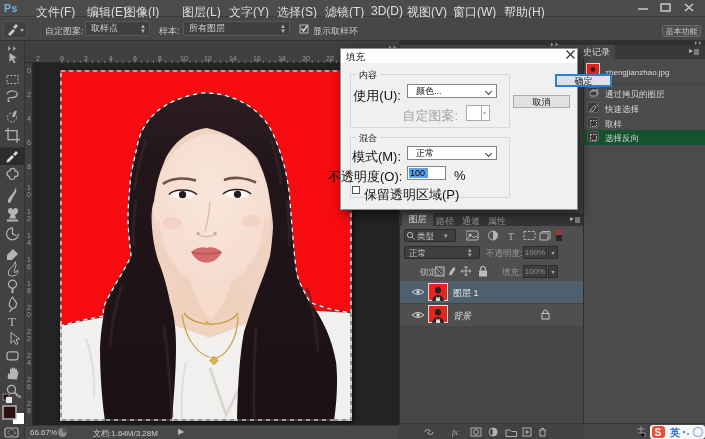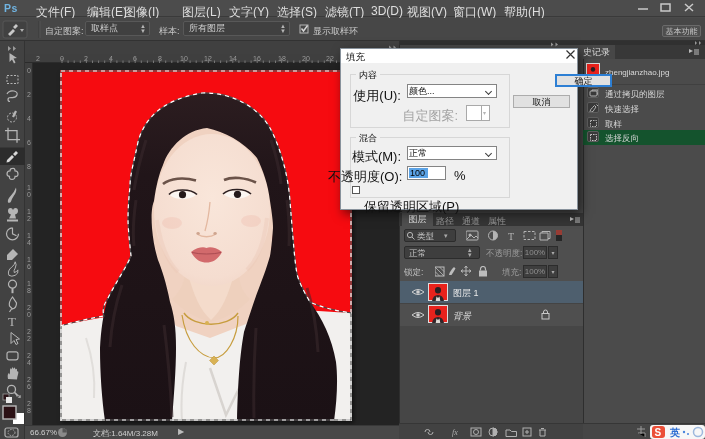--- a/index.html
+++ b/index.html
@@ -31,21 +31,21 @@
 #layerscol{left:399px;top:41px;width:184px;height:398px;background:#474747;border-left:1px solid #2e2e2e;}
 #histcol{left:583px;top:41px;width:122px;height:398px;background:#4b4b4b;border-left:1px solid #2e2e2e;}
 .hrow{position:absolute;left:0;width:122px;height:15px;}
 .hicon{position:absolute;left:4px;top:1px;width:12px;height:11px;background:#3a3a3a;border:1px solid #5e5e5e;border-radius:2px;}
 .htxt{position:absolute;white-space:nowrap;left:22px;top:3px;font-size:8.5px;color:#d6d6d6;}
 
 #dialog{left:340px;top:48px;width:238px;height:162px;background:#f0f0f0;border:1px solid #88929c;box-shadow:3px 4px 10px rgba(0,0,0,.55);z-index:50;}
 .dt{position:absolute;font-size:13px;color:#111;white-space:nowrap;}
 .grp{position:absolute;border:1px solid #d7d7d7;}
 .glab{position:absolute;white-space:nowrap;font-size:9px;color:#111;background:#f0f0f0;padding:0 3px;}
-.combo{position:absolute;background:#fff;border:1px solid #848484;font-size:9px;color:#111;line-height:12px;padding-left:1px;}
+.combo{position:absolute;background:#fff;border:1px solid #848484;font-size:9px;color:#111;line-height:12px;padding-left:8px;}
 .chev{position:absolute;right:5px;top:4px;width:5px;height:5px;border-right:1.3px solid #3c3c3c;border-bottom:1.3px solid #3c3c3c;transform:rotate(45deg);}
 .btn{position:absolute;left:513px;width:57px;height:13px;background:#e1e1e1;font-size:9px;color:#111;text-align:center;line-height:12px;}
 </style></head>
 <body>
 <div id="app">
 
   <div id="menubar" class="abs"></div>
   <div id="pslogo">Ps</div>
   <span class="mi" style="left:36px">文件(F)</span>
   <span class="mi" style="left:87px">编辑(E)</span>
@@ -360,21 +360,21 @@
         <rect x="90" y="0" width="6" height="5" fill="#973c34"></rect>
     </svg>
 
     <div class="abs" style="left:404px;top:246px;width:76px;height:13px;background:#3e3e3e;border:1px solid #2c2c2c;border-radius:2px;"></div>
     <span class="abs" style="left:409px;top:248px;font-size:8.5px;color:#c3c3c3;">正常</span>
     <span class="abs" style="left:468px;top:247px;font-size:7px;color:#aaa;line-height:5px;">▴<br>▾</span>
     <span class="abs" style="left:486px;top:248px;font-size:8.5px;color:#9a9a9a;">不透明度:</span>
     <div class="abs" style="left:523px;top:246px;width:24px;height:13px;background:#3e3e3e;border:1px solid #2c2c2c;color:#8f8f8f;font-size:8px;line-height:11px;text-align:center;">100%</div>
     <div class="abs" style="left:548px;top:246px;width:10px;height:13px;background:#3e3e3e;border:1px solid #2c2c2c;color:#aaa;font-size:6px;text-align:center;line-height:12px;">▾</div>
 
-    <span class="abs" style="left:404px;top:267px;font-size:8.5px;color:#c3c3c3;">锁定:</span>
+    <span class="abs" style="left:420px;top:267px;font-size:8.5px;color:#c3c3c3;">锁定:</span>
     <svg class="abs" style="left:435px;top:266px" width="60" height="12">
       <rect x="0" y="1" width="9" height="9" fill="none" stroke="#bdbdbd"></rect>
         <path d="M0,1 l9,9 M4.5,1 l4.5,4.5 M0,5.5 L4.5,10" stroke="#bdbdbd" stroke-width="0.8"></path>
       <path d="M14,9 q0,-2 3,-6 l2,-2 l1.5,1.5 q-3,5 -4,6.5 z" fill="#bdbdbd"></path>
       <path d="M31,0 l0,10 M26,5 l10,0 M31,0 l-1.5,2 M31,0 l1.5,2 M31,10 l-1.5,-2 M31,10 l1.5,-2 M26,5 l2,-1.5 M26,5 l2,1.5 M36,5 l-2,-1.5 M36,5 l-2,1.5" stroke="#bdbdbd" stroke-width="0.9"></path>
       <rect x="44" y="4.5" width="8" height="6" fill="#bdbdbd"></rect>
         <path d="M45.5,4.5 v-1.5 a2.5,2.5 0 0 1 5,0 v1.5" fill="none" stroke="#bdbdbd" stroke-width="1.2"></path>
     </svg>
     <span class="abs" style="left:502px;top:267px;font-size:8.5px;color:#9a9a9a;">填充:</span>
     <div class="abs" style="left:523px;top:265px;width:24px;height:13px;background:#3e3e3e;border:1px solid #2c2c2c;color:#8f8f8f;font-size:8px;line-height:11px;text-align:center;">100%</div>
@@ -498,19 +498,19 @@
 
     <div class="grp" style="left:350px;top:137px;width:160px;height:61px;"></div>
     <span class="glab" style="left:356px;top:132px;">混合</span>
     <span class="dt" style="left:340px;top:148px;width:61px;text-align:right;">模式(M):</span>
     <div class="combo" style="left:407px;top:146px;width:90px;height:14px;">正常<span class="chev"></span></div>
     <span class="dt" style="left:328px;top:168px;width:73px;text-align:right;">不透明度(O):</span>
     <div class="abs" style="left:407px;top:166px;width:39px;height:14px;background:#fff;border:1px solid #848484;"></div>
     <div class="abs" style="left:409px;top:168px;width:19px;height:10px;background:#5ba3e6;color:#000;font-size:9px;line-height:10px;padding-left:1px;">100</div>
     <span class="dt" style="left:454px;top:168px;">%</span>
     <div class="abs" style="left:352px;top:186px;width:8px;height:8px;background:#fff;border:1px solid #565656;"></div>
-    <span class="dt" style="left:364px;top:198px;">保留透明区域(P)</span>
+    <span class="dt" style="left:364px;top:186px;">保留透明区域(P)</span>
 
     <div class="btn" style="top:74px;border:2px solid #2d7fd4;line-height:10px;margin-left:42px;">确定</div>
     <div class="btn" style="top:95px;border:1px solid #acacac;">取消</div>
   </div>
   <div id="sogou"></div>
 </div>
 
 </body></html>

